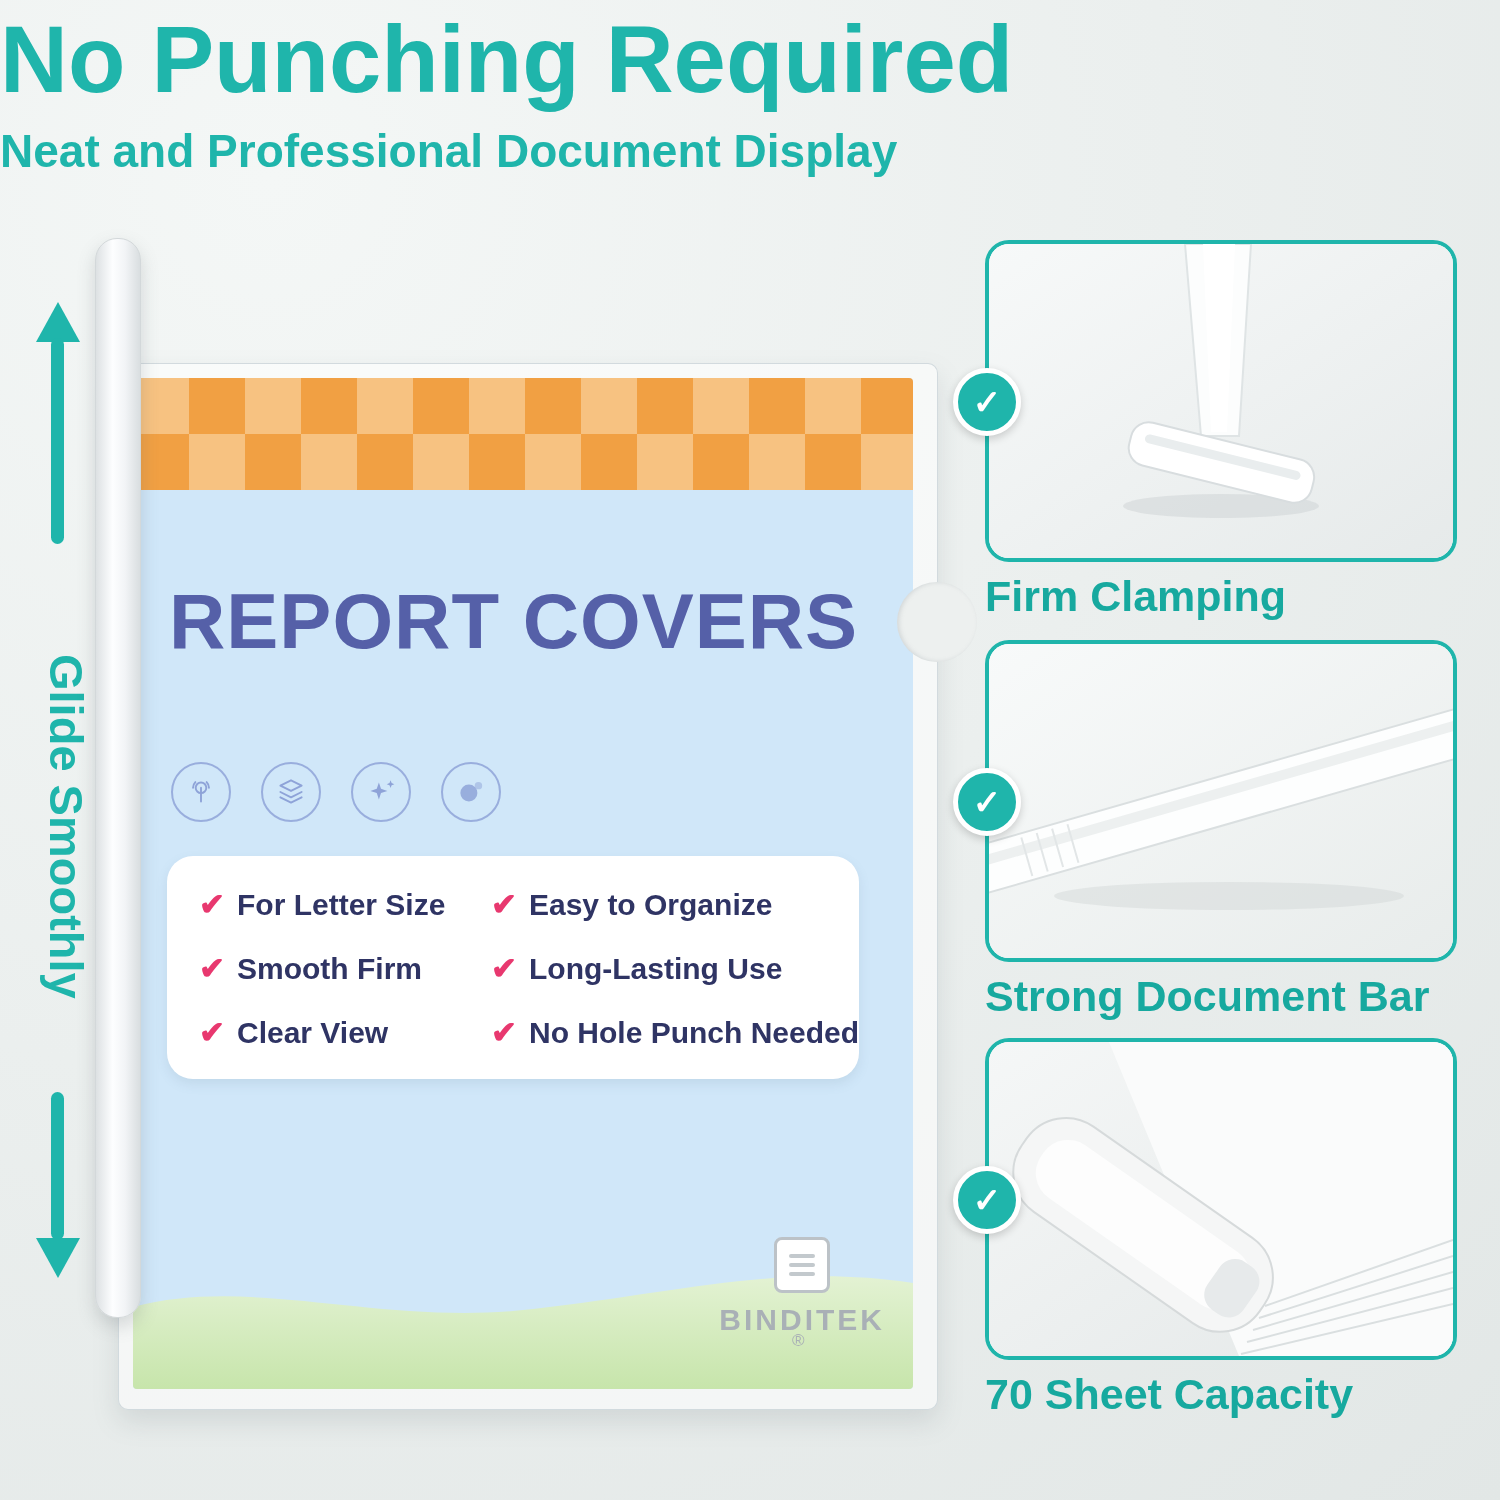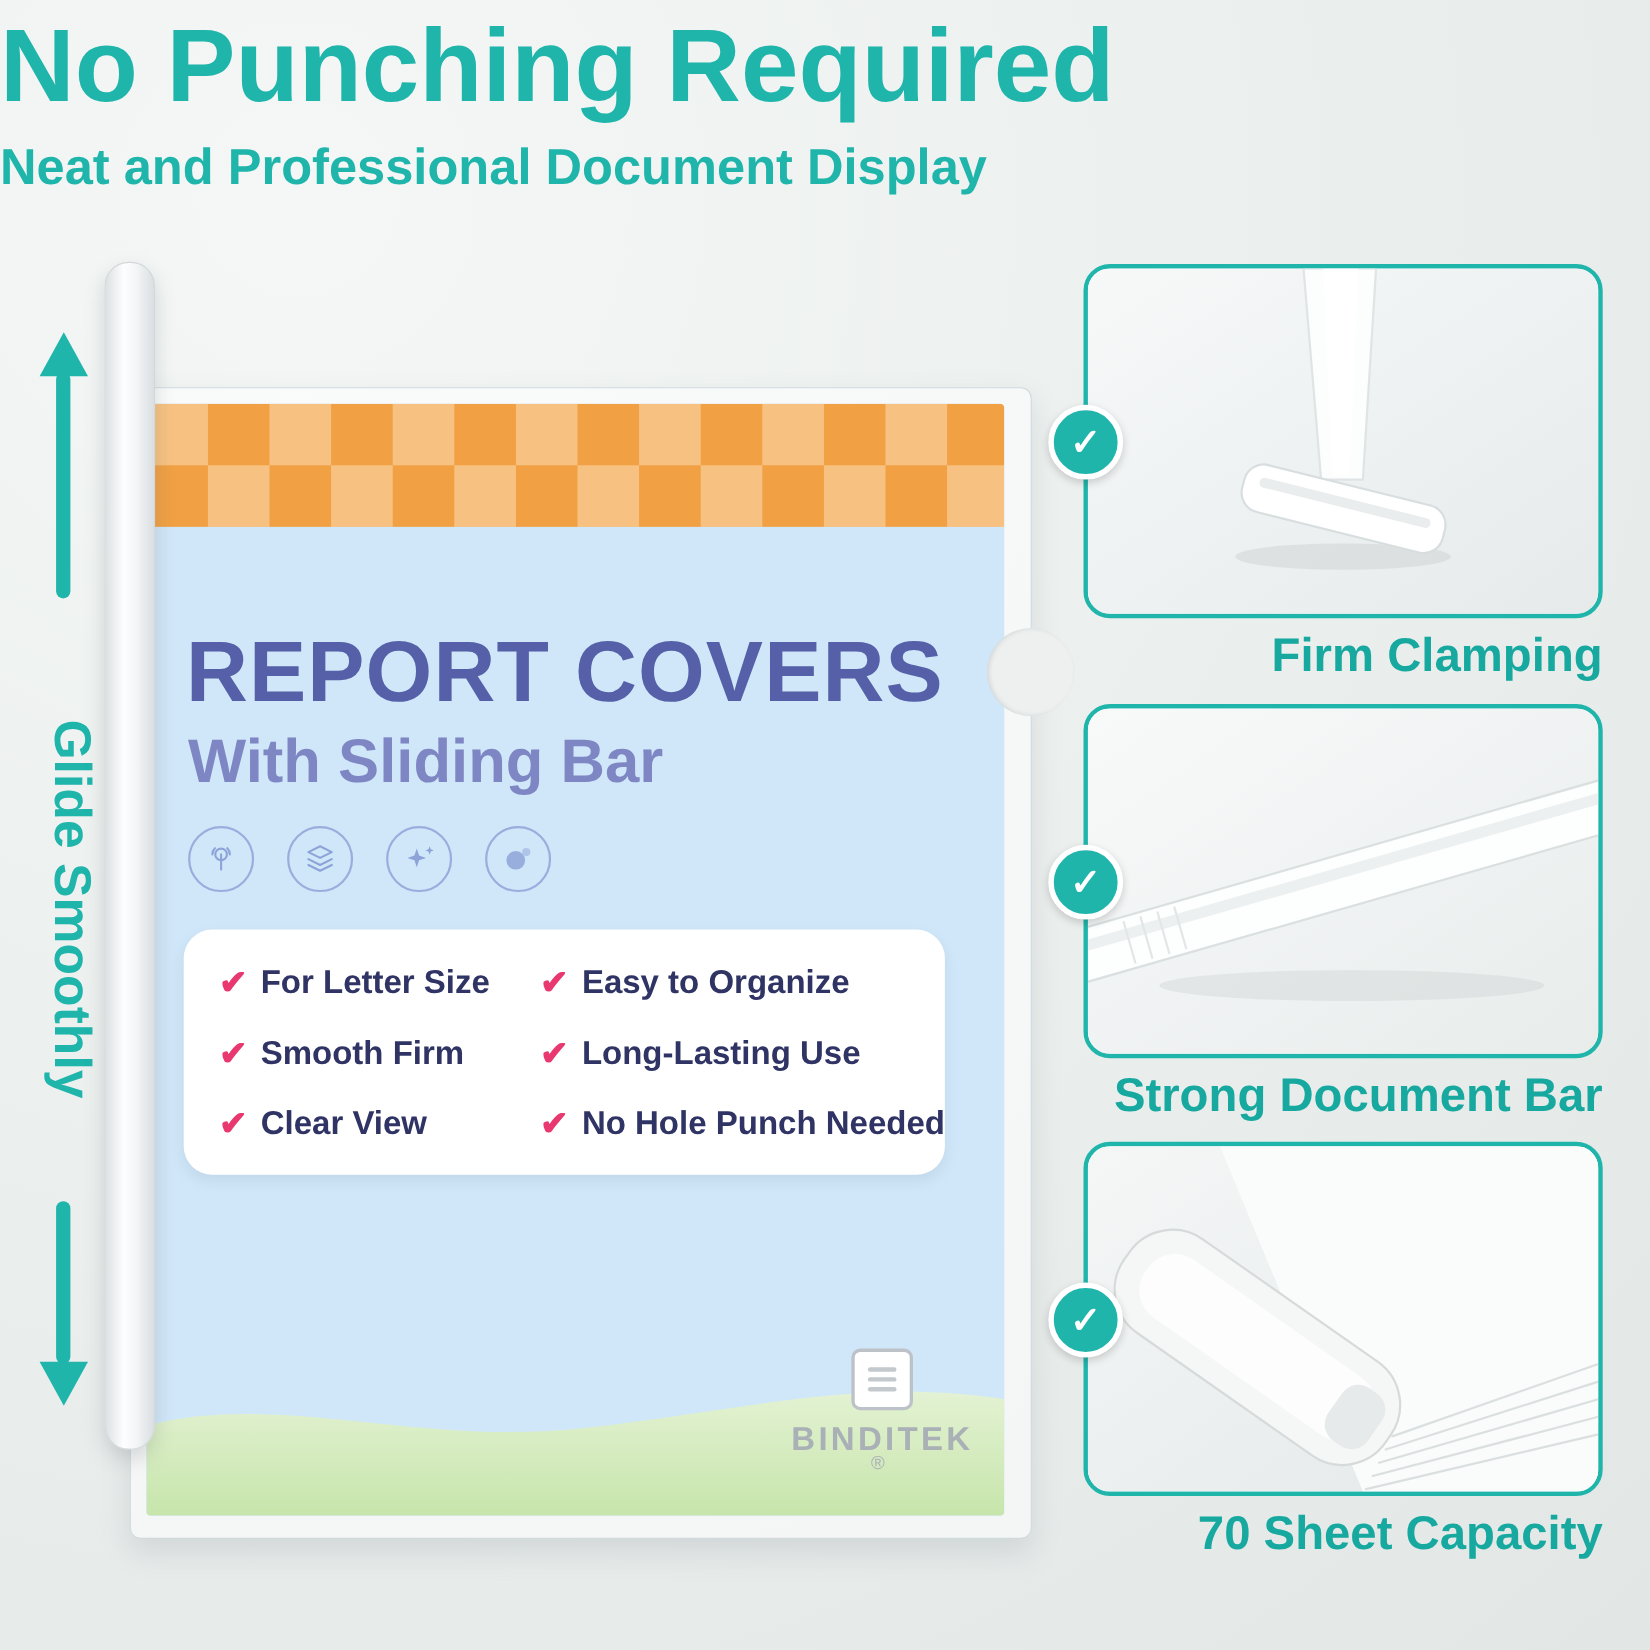--- a/index.html
+++ b/index.html
@@ -26,21 +26,21 @@
   }
   
   .slide-bar{
     position:absolute;left:95px;top:238px;width:44px;height:1078px;z-index:5;
     border-radius:22px;border:1px solid #d3d8da;
     background:linear-gradient(90deg,#dde1e3 0%,#fdfeff 38%,#f2f4f6 66%,#d9dee0 100%);
     box-shadow:0 8px 18px rgba(90,100,105,.22);
   }
   
   .cover{
-    position:absolute;left:118px;top:352px;width:818px;height:1045px;z-index:1;
+    position:absolute;left:118px;top:363px;width:818px;height:1045px;z-index:1;
     background:rgba(255,255,255,.55);border:1px solid rgba(205,214,218,.9);
     border-radius:10px;box-shadow:0 12px 26px rgba(110,122,128,.18);text-align:right;
   }
   .cover-print{
     position:absolute;left:14px;top:14px;right:24px;bottom:20px;
     background:var(--cover-blue);border-radius:4px;overflow:hidden;
   }
   .checker{
     position:absolute;left:0;top:0;width:100%;height:112px;
     background:repeating-conic-gradient(var(--orange) 0% 25%, var(--orange-light) 0% 50%);
@@ -85,21 +85,21 @@
   }
   .card svg{display:block;width:100%;height:100%;}
   .card1{top:240px;} .card2{top:640px;} .card3{top:1038px;}
   .badge{
     position:absolute;left:953px;width:58px;height:58px;border-radius:50%;z-index:6;
     background:var(--teal);border:5px solid #ffffff;box-shadow:0 3px 8px rgba(0,0,0,.18);
     color:#fff;display:flex;align-items:center;justify-content:center;font-size:34px;font-weight:700;
   }
   .badge1{top:368px;} .badge2{top:768px;} .badge3{top:1166px;}
   .caption{
-    position:absolute;left:985px;width:472px;text-align:right;
+    position:absolute;left:985px;width:472px;text-align:left;
     font-size:43px;font-weight:700;color:var(--teal-dark);
   }
   .cap1{top:572px;} .cap2{top:972px;} .cap3{top:1370px;}
 </style>
 </head>
 <body>
 
 <div class="canvas">
 
   <div class="hdr">
@@ -111,21 +111,20 @@
   <div class="shaft up"></div>
   <div class="vtext">Glide Smoothly</div>
   <div class="shaft down"></div>
   <div class="head down"></div>
 
   <div class="cover">
     <div class="cover-print">
       <div class="checker"></div>
 
       <div class="cover-title">REPORT COVERS</div>
-      <div class="cover-sub">With Sliding Bar</div>
 
       <div class="icon-row">
         <span class="cicon">
           <svg viewBox="0 0 32 32">
               <circle cx="16" cy="12" r="5"></circle>
               <line x1="16" y1="12" x2="16" y2="25"></line>
               <path d="M8.5 12a7.5 7.5 0 0 1 2.2-5.3"></path>
               <path d="M23.5 12a7.5 7.5 0 0 0-2.2-5.3"></path>
             </svg>
         </span>

